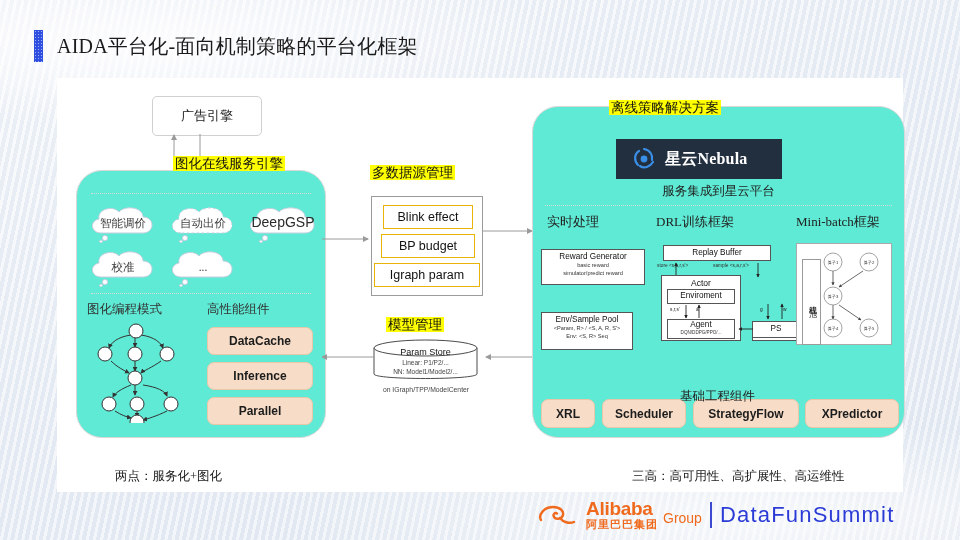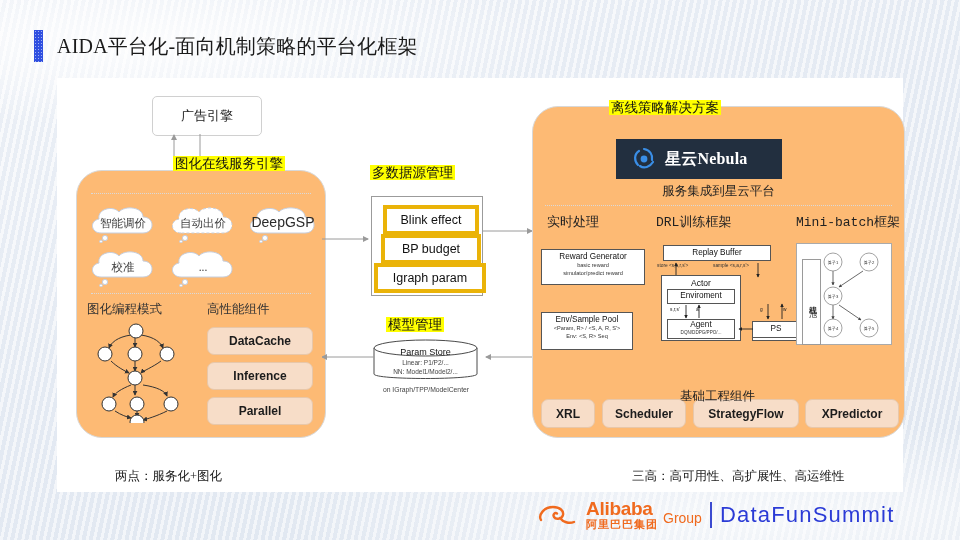--- a/index.html
+++ b/index.html
@@ -35,21 +35,21 @@
     position:absolute;left:57px;top:78px;width:846px;height:414px;
     background:#fff;
   }
 
   
   .hl{background:#ffff00;padding:0 2px;}
   .cn{font-family:"Liberation Serif","DejaVu Serif",serif;}
   .abs{position:absolute;}
 
   .panel{
-    position:absolute;border:1px solid #d8d8d8;border-radius:26px;background:#fdba74;
+    position:absolute;border:1px solid #d8d8d8;border-radius:26px;background:#5eead4;
   }
 
   
   .adbox{
     position:absolute;left:152px;top:96px;width:108px;height:38px;
     border:1px solid #d0d0d0;border-radius:5px;background:#fff;
     display:flex;align-items:center;justify-content:center;
     font-size:13px;color:#222;
   }
 
@@ -75,21 +75,21 @@
     font-size:12px;color:#1c1c1c;font-weight:bold;
   }
 
   
   .mid-title{position:absolute;font-size:13.5px;color:#111;white-space:nowrap;}
   .ds-box{
     position:absolute;left:371px;top:196px;width:110px;height:98px;
     border:1px solid #9b9b9b;background:#fff;
   }
   .ds-item{
-    position:absolute;border:4px solid #eab308;background:#fff;
+    position:absolute;border:1px solid #eab308;background:#fff;
     display:flex;align-items:center;justify-content:center;
     font-size:12.5px;color:#111;white-space:nowrap;
   }
 
   .cyl{position:absolute;left:372px;top:338px;width:107px;height:46px;}
   .cyl-label{
     position:absolute;left:366px;top:386px;width:120px;text-align:center;
     font-size:6.8px;color:#444;white-space:nowrap;
   }
   .cyl-t1{position:absolute;left:0;width:107px;top:9px;text-align:center;font-size:9px;color:#111;}
@@ -101,21 +101,21 @@
   .rp-title{position:absolute;left:76px;top:-8px;font-size:13.5px;color:#111;white-space:nowrap;}
   .nebula{
     position:absolute;left:83px;top:32px;width:166px;height:40px;background:#222f3f;
     display:flex;align-items:center;gap:7px;padding-left:14px;box-sizing:border-box;
   }
   .nebula-txt{color:#fff;font-size:16px;font-weight:bold;letter-spacing:.2px;}
   .nebula-sub{
     position:absolute;left:0;top:76px;width:371px;text-align:center;
     font-size:12.5px;color:#222;
   }
-  .col-head{position:absolute;font-size:13px;color:#222;white-space:nowrap;font-family:Liberation Mono, monospace;}
+  .col-head{position:absolute;font-size:13px;color:#222;white-space:nowrap;}
 
   .micro-box{
     position:absolute;border:1px solid #555;background:#fff;text-align:center;
     box-sizing:border-box;
   }
   .mb-t{font-size:8.2px;color:#111;line-height:1.25;display:block;margin-top:2px;}
   .mb-s{font-size:5.6px;color:#333;line-height:1.3;display:block;}
   .threadpool{
     position:absolute;left:801px;top:258px;width:17px;height:84px;
     border:1px solid #9a9a9a;background:#fff;

